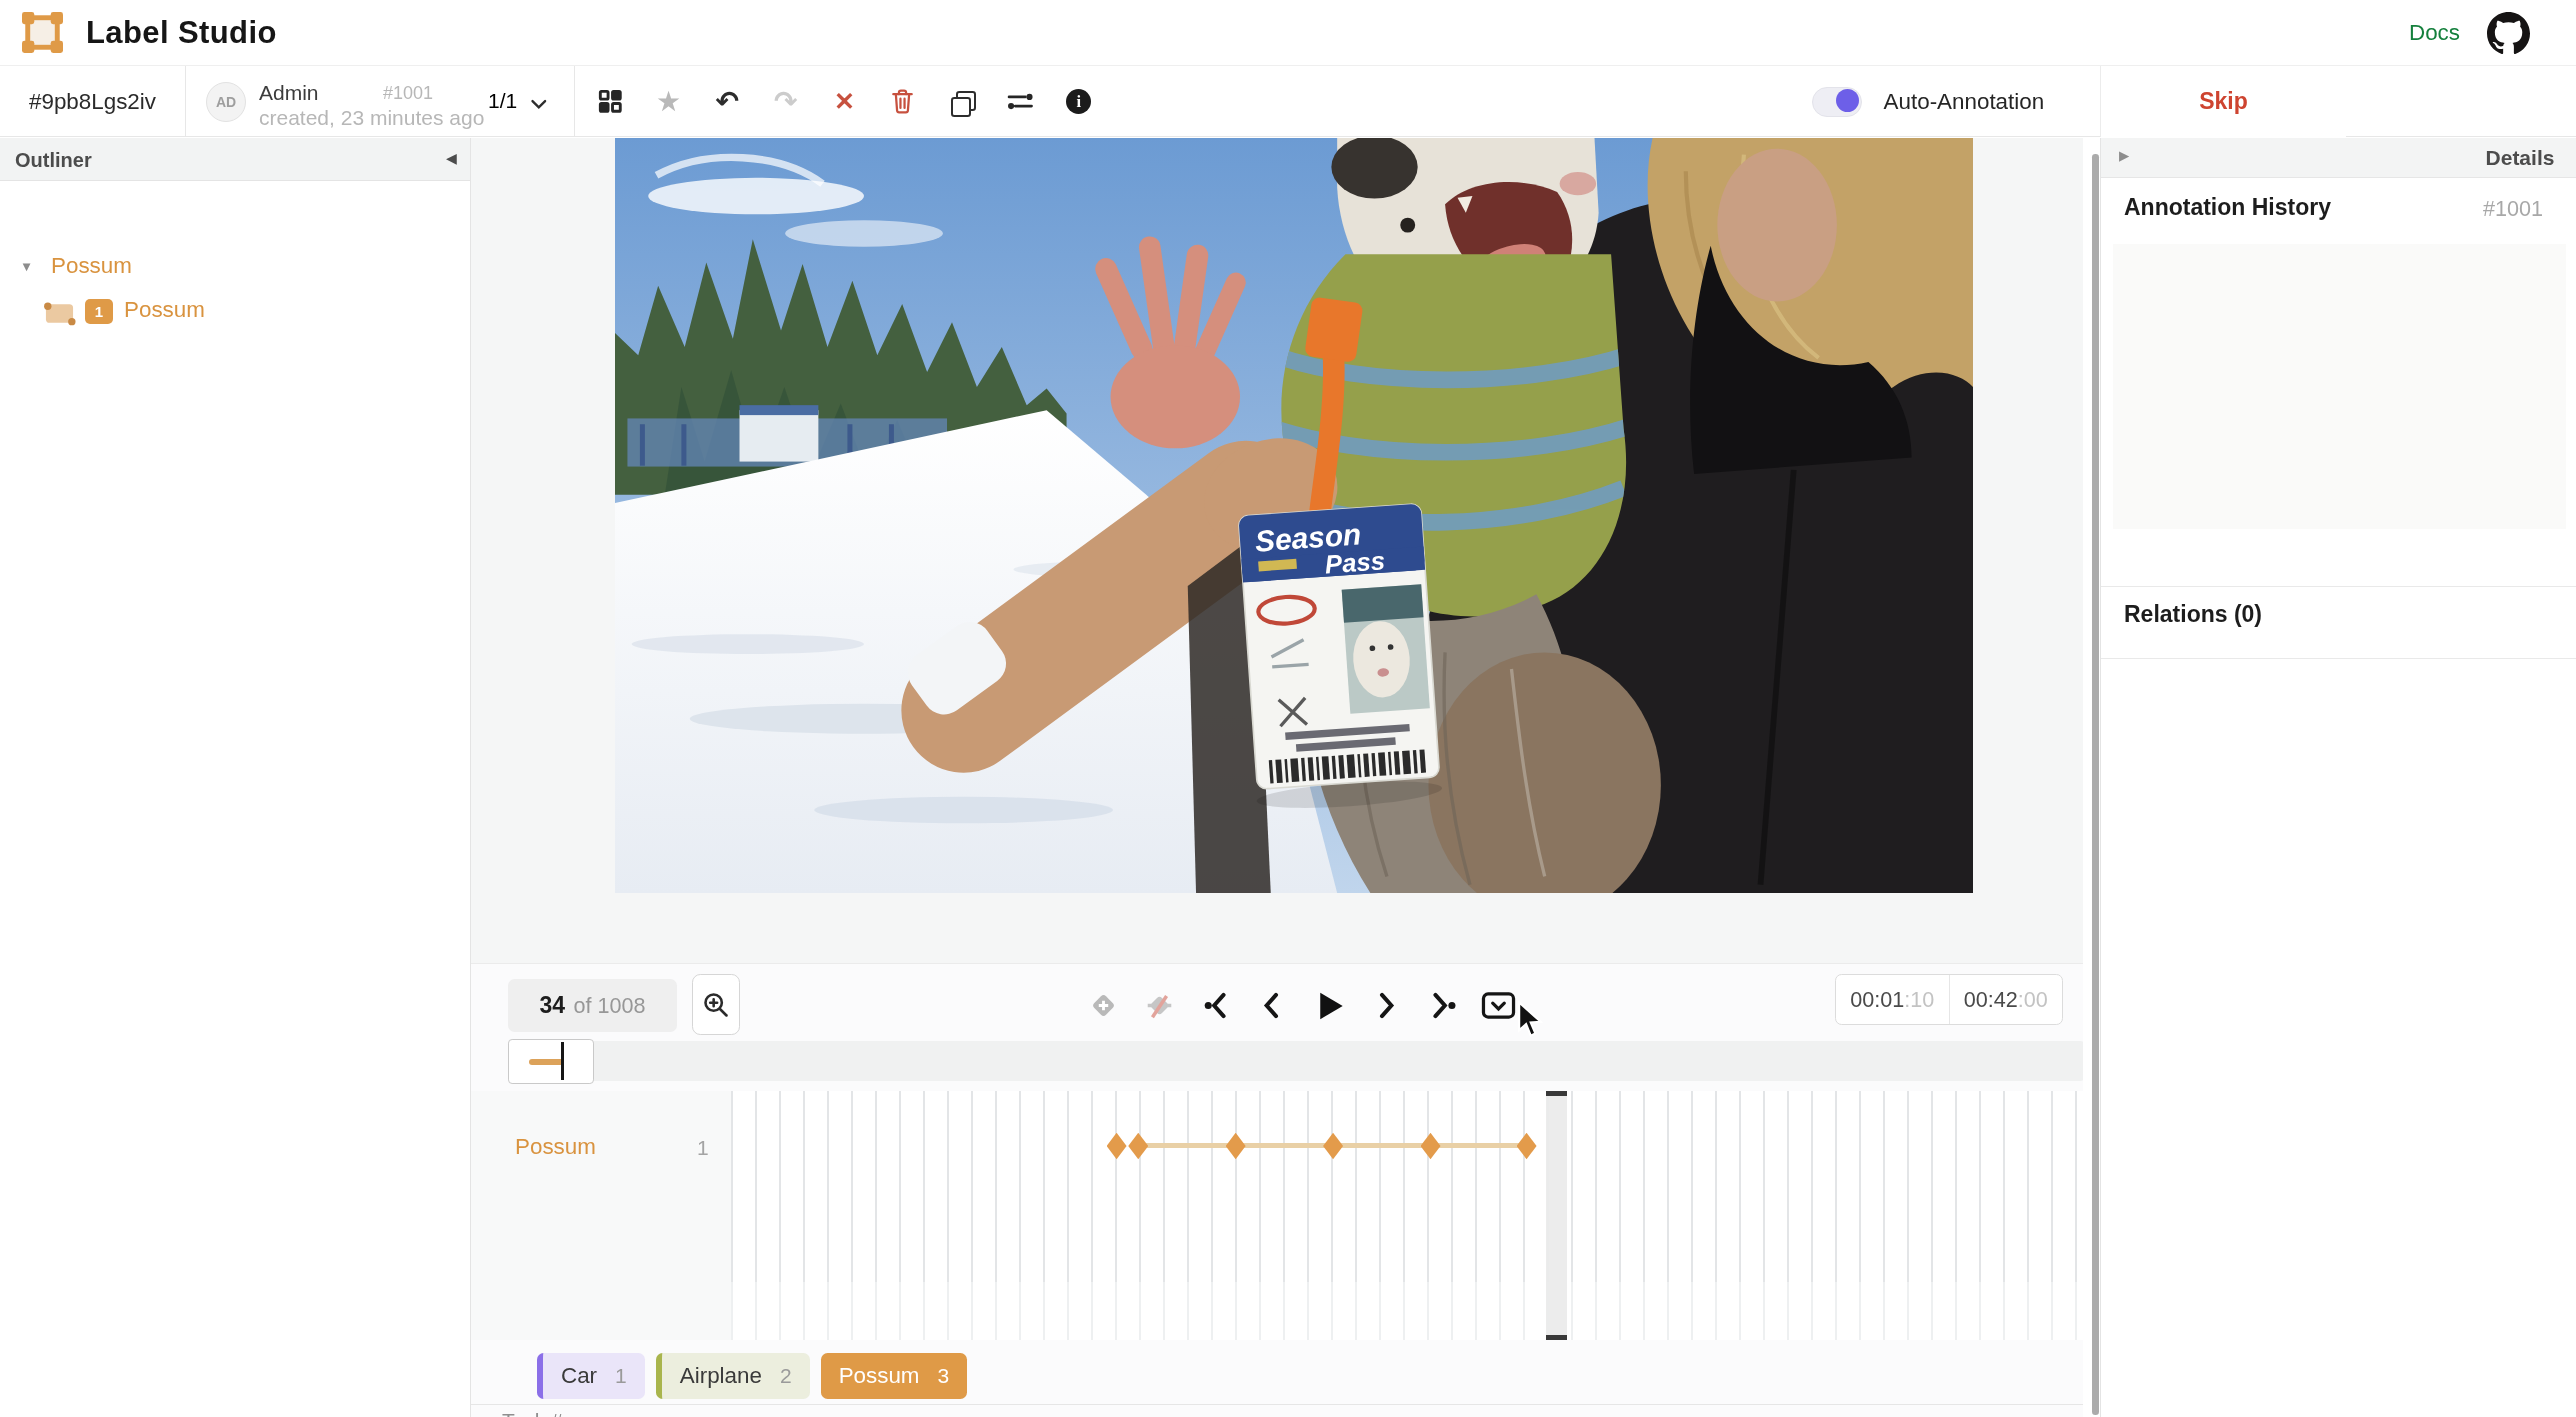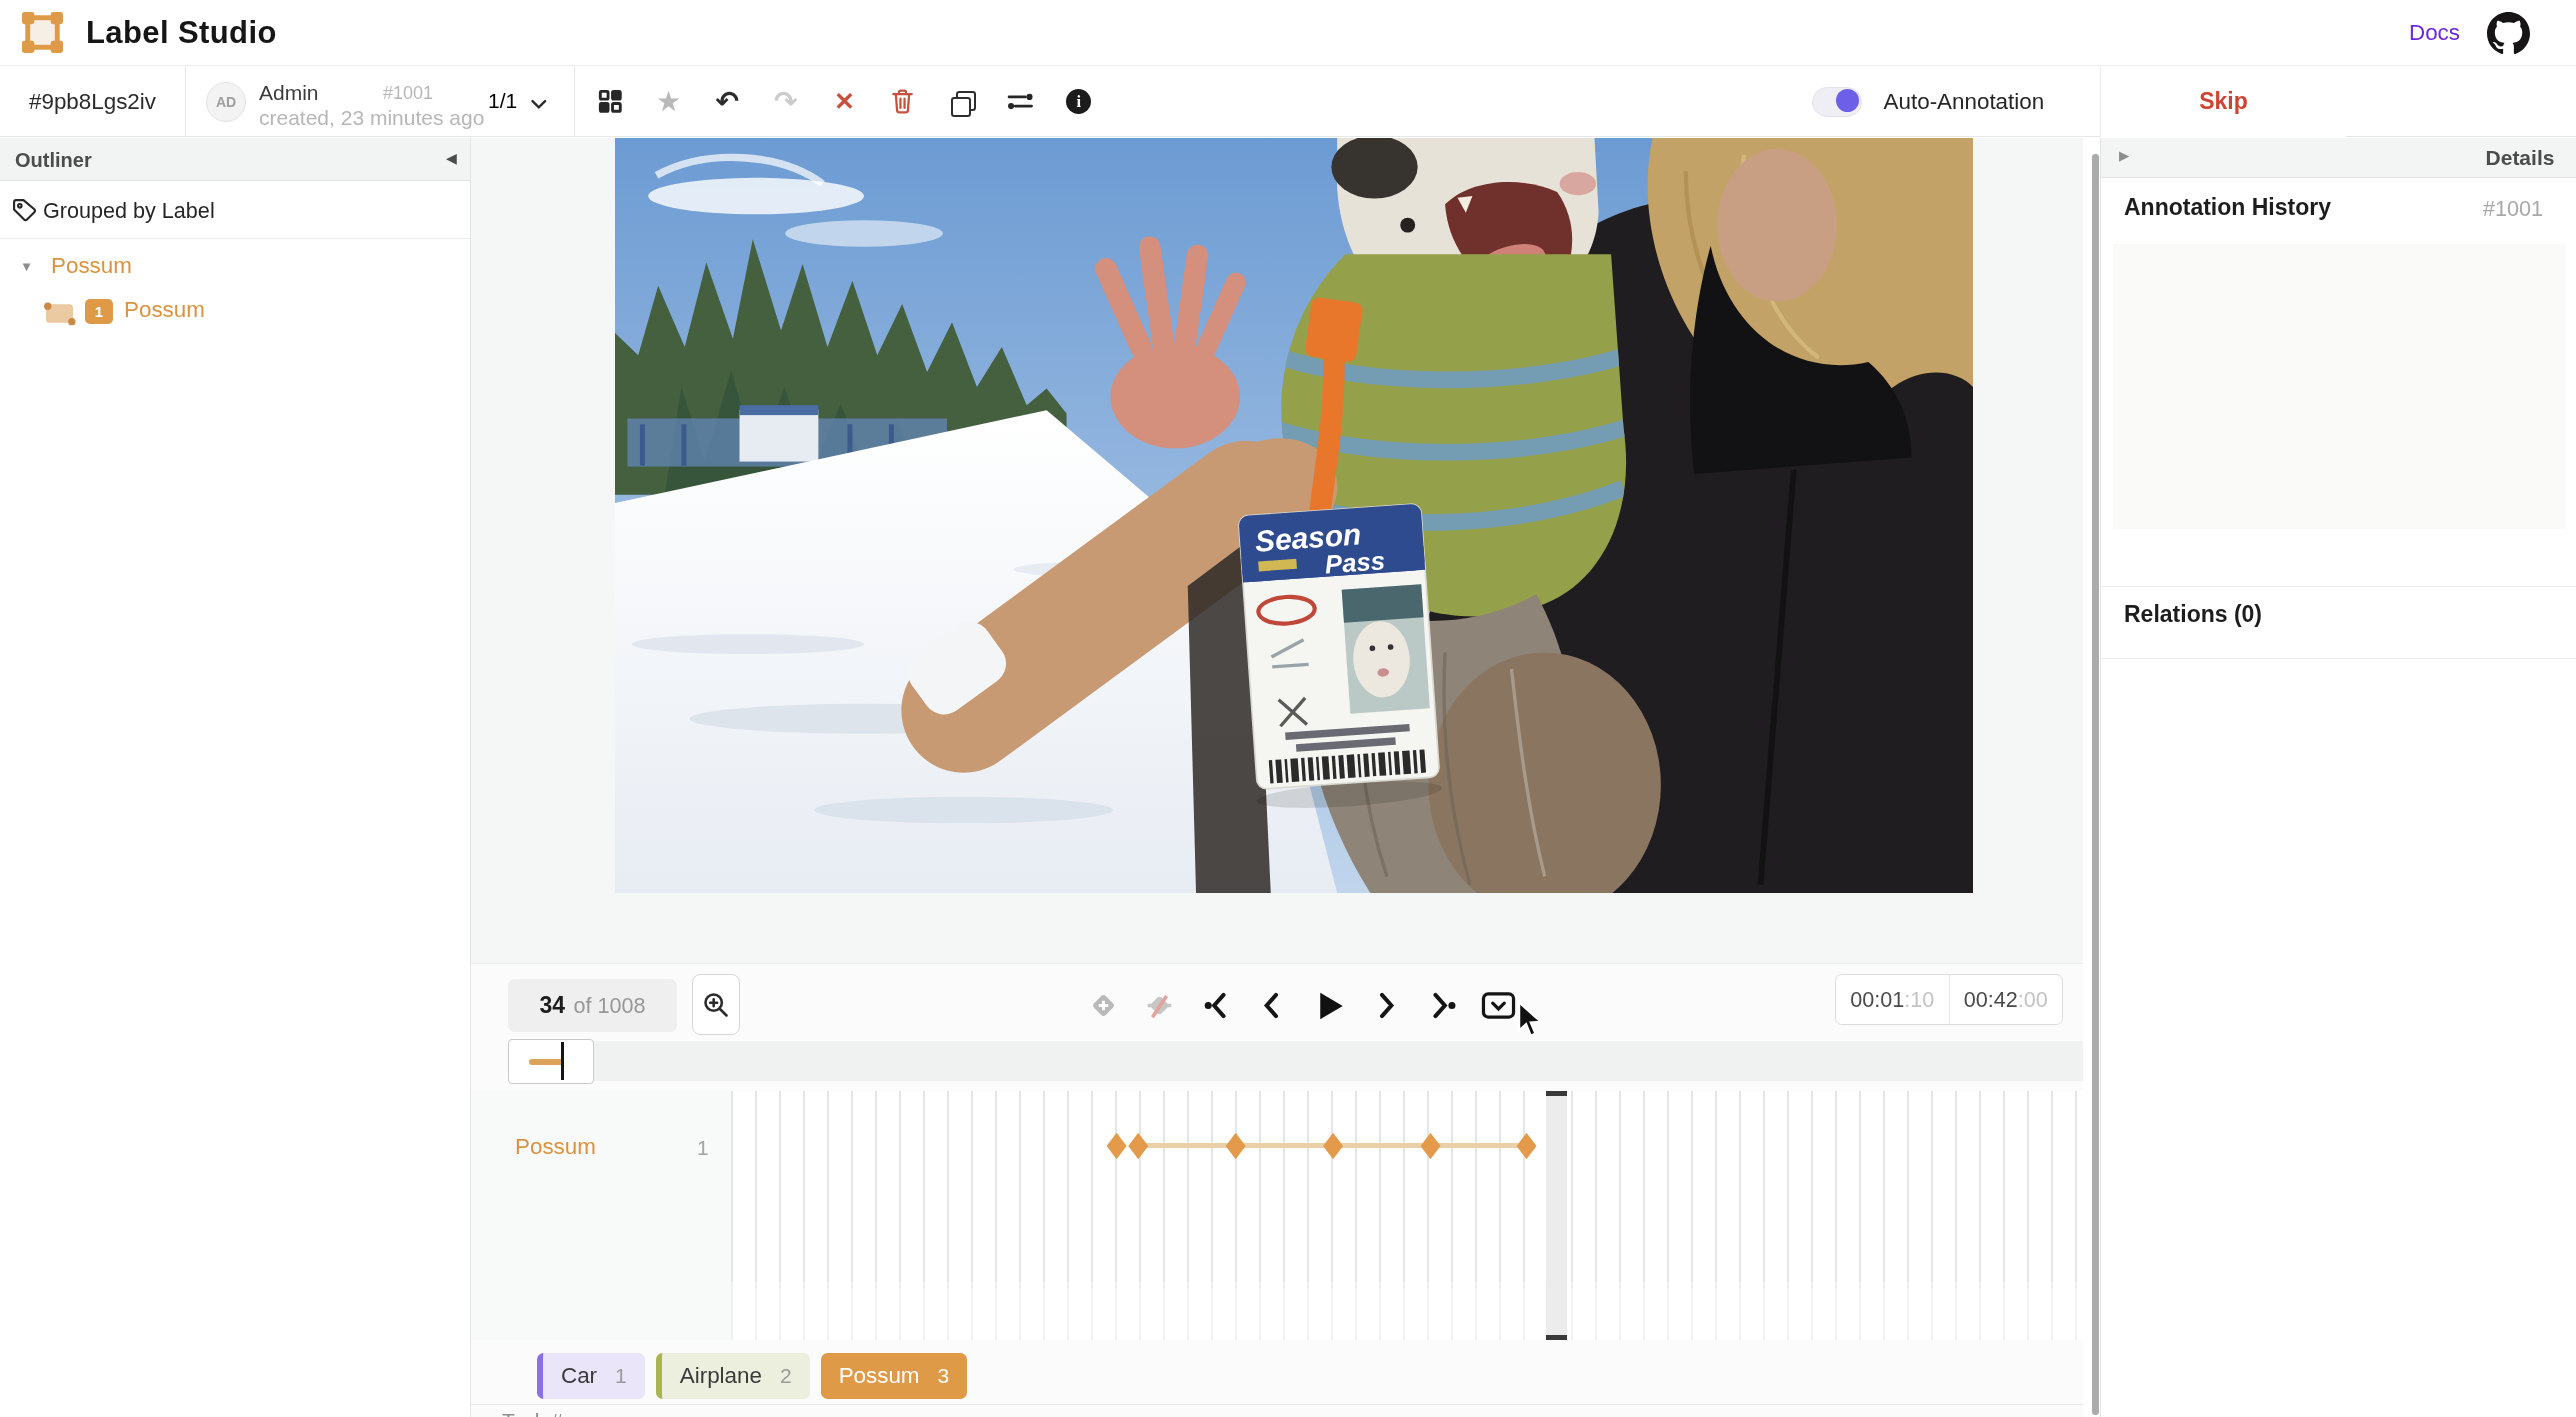--- a/index.html
+++ b/index.html
@@ -6,21 +6,21 @@
   html,body { width:2576px; height:1417px; overflow:hidden; background:#fff;
     font-family:"Liberation Sans", sans-serif; }
   .app { position:relative; width:2576px; height:1417px; background:#fff; }
   .abs { position:absolute; }
 
   
   .topbar { position:absolute; left:0; top:0; width:2576px; height:66px; background:#fff;
     border-bottom:0.8px solid #efefef; display:flex; align-items:center;padding-left:26px; }
   .logo { position:absolute; left:21.6px; top:12.4px; width:41px; height:41px; }
   .app-title { position:absolute; left:86px; top:15px; font-size:31px; font-weight:700; color:#161616; letter-spacing:0.4px; }
-  .docs { position:absolute; right:116px; top:20px; font-size:22.4px; color:#6d28d9; }
+  .docs { position:absolute; right:116px; top:20px; font-size:22.4px; color:#15803d; }
   .gh { position:absolute; right:46px; top:11.6px; width:43px; height:43px; }
 
   
   .taskbar { position:absolute; left:0; top:66px; width:2576px; height:71px; background:#fff;
     border-bottom:0.8px solid #e7e7e7; }
   .task-tab { position:absolute; left:0; top:0; width:186px; height:71px; border-right:0.8px solid #e7e7e7;
     display:flex; align-items:center; justify-content:center; font-size:22.4px; color:#2b2b2b; }
   .avatar { position:absolute; left:206px; top:16px; width:40px; height:40px; border-radius:50%;
     background:#f3f3f3; border:0.8px solid #e2e2e2; display:flex; align-items:center; justify-content:center;
     font-size:14px; color:#9e9e9e; font-weight:700; }
@@ -213,27 +213,20 @@
         </div>
       <div class="auto-ann-label">Auto-Annotation</div>
     </div>
     <div class="skip-btn">Skip</div>
   </div>
 
   <div class="sidebar">
     <div class="outliner-header">
       <div class="outliner-title">Outliner</div>
       <div class="collapse-left">◀</div>
-    </div>
-    <div class="grouped-row">
-      <svg class="abs" style="left:11.6px; top:16.6px;" width="25" height="25" viewBox="0 0 24 24" fill="none" stroke="#262626" stroke-width="2">
-        <path d="M11 2H4a2 2 0 0 0-2 2v7l9.6 9.6a2 2 0 0 0 2.8 0l7-7a2 2 0 0 0 0-2.8L11 2z"></path>
-        <circle cx="7.5" cy="7.5" r="1.7"></circle>
-      </svg>
-      <div class="grouped-label">Grouped by Label</div>
     </div>
     <div class="tree-caret">▼</div>
     <div class="tree-group-label">Possum</div>
     <div class="region-row">
       <svg class="abs" style="left:41px; top:10px;" width="37" height="28" viewBox="0 0 30 22">
         <rect x="4" y="4" width="22" height="15" rx="3" fill="#ebc9a1"></rect>
         <circle cx="5.5" cy="5.5" r="3" fill="#c98a45"></circle>
         <circle cx="25" cy="18" r="3" fill="#c98a45"></circle>
       </svg>
       <div class="region-badge">1</div>

